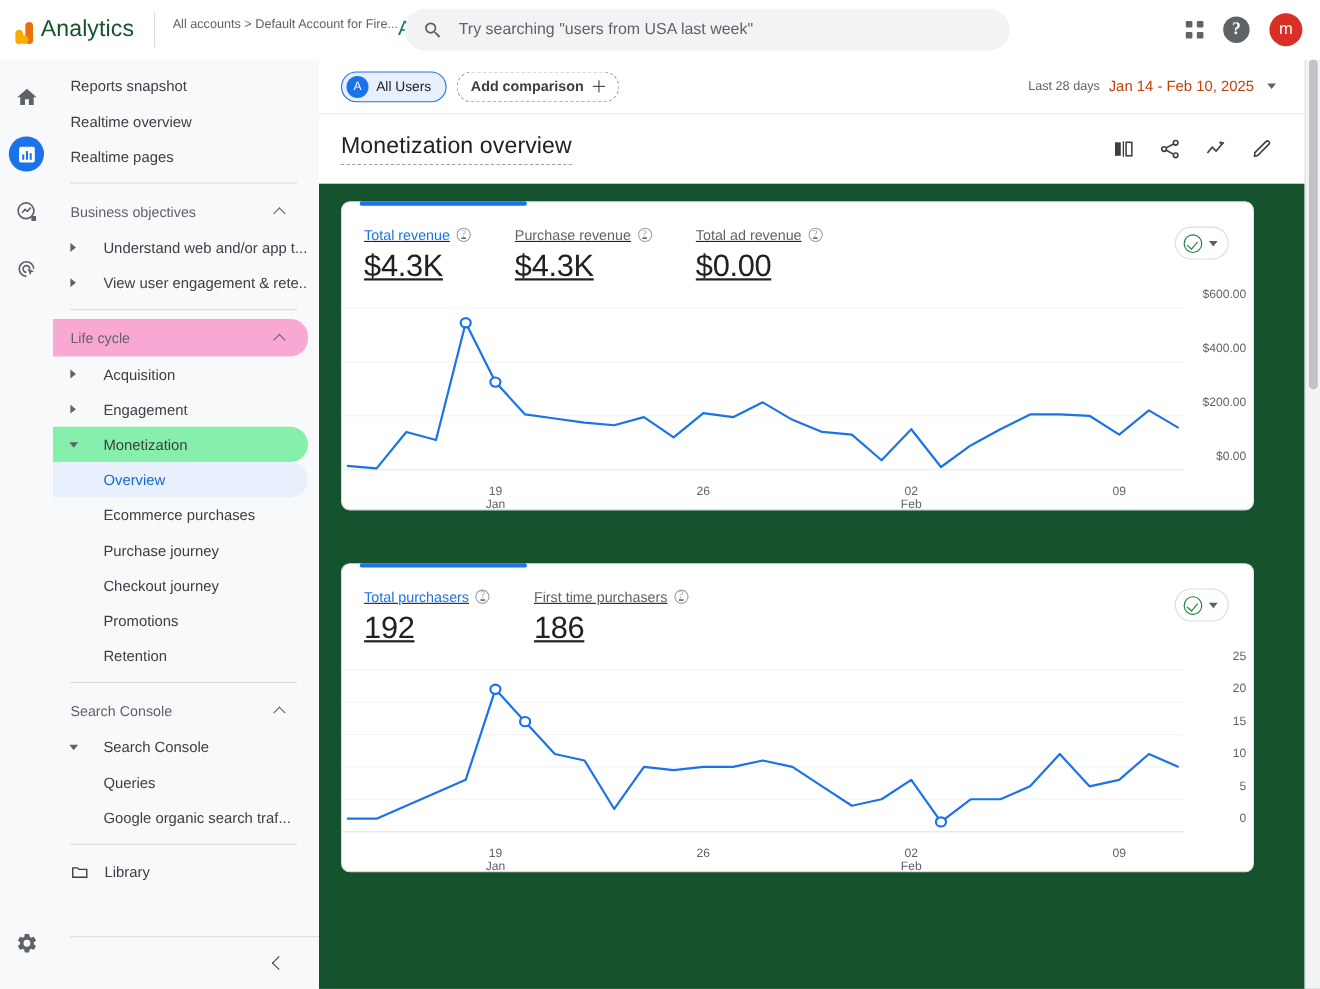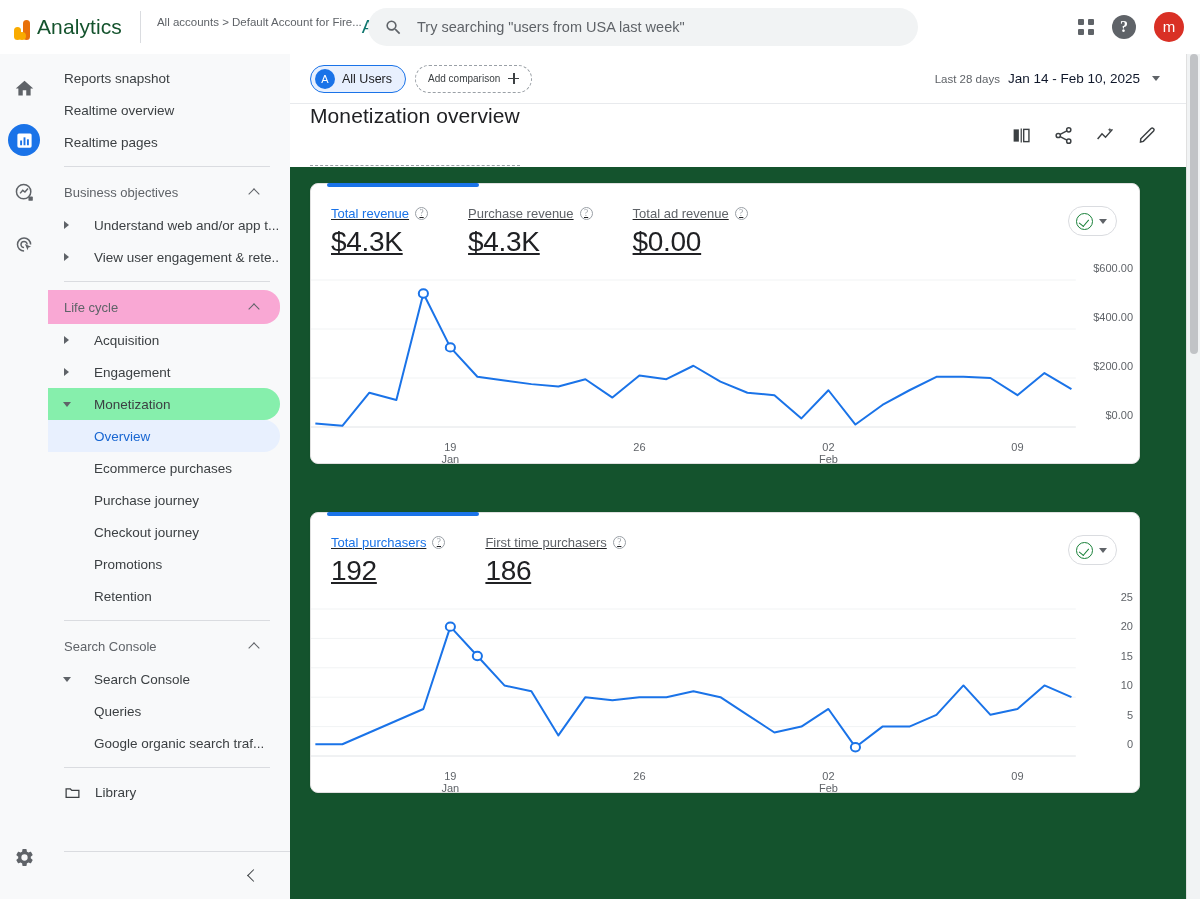--- a/index.html
+++ b/index.html
@@ -99,32 +99,32 @@
   .main-top { height: 50px; border-bottom: 1px solid #e8eaed; display: flex;
               align-items: center; padding: 0 40px 0 20px; }
   .chip-users { height: 28px; display: flex; align-items: center; gap: 7px;
                 border: 1px solid #1a73e8; border-radius: 14px; padding: 0 13px 0 4px;
                 background: #e8f0fe; cursor: pointer; }
   .chip-av { width: 20px; height: 20px; border-radius: 50%; background: #1a73e8;
              color: #fff; font-size: 11px; line-height: 20px; text-align: center; }
   .chip-users span.lbl { font-size: 12.5px; color: #202124; }
   .chip-add { height: 28px; display: flex; align-items: center; gap: 8px; margin-left: 9px;
               border: 1px dashed #9aa0a6; border-radius: 14px; padding: 0 12px;
-              font-size: 10px; color: #3c4043; cursor: pointer; }
+              font-size: 13px; color: #3c4043; cursor: pointer; font-weight: bold; }
   .plus { position: relative; width: 11px; height: 11px; }
   .plus:before, .plus:after { content: ""; position: absolute; background: #3c4043; }
   .plus:before { left: 5px; top: 0; width: 1.4px; height: 11px; }
   .plus:after { top: 5px; left: 0; height: 1.4px; width: 11px; }
   .daterange { margin-left: auto; display: flex; align-items: center; gap: 8px; cursor: pointer; }
   .dr-pre { font-size: 11.5px; color: #5f6368; }
-  .dr-main { font-size: 13.5px; color: #0f172a; }
+  .dr-main { font-size: 13.5px; color: #c2410c; }
   .dr-caret { border-left: 4px solid transparent; border-right: 4px solid transparent;
               border-top: 5px solid #5f6368; margin-left: 4px; }
 
-  .title-row { height: 62px; display: flex; padding: 0 40px 0 20px; }
+  .title-row { height: 62px; display: flex; align-items: center; padding: 0 40px 0 20px; }
   .page-title { font-size: 21px; color: #202124; border-bottom: 1px dashed #9aa0a6;
                 padding-bottom: 4px; letter-spacing: .1px; }
   .title-acts { margin-left: auto; display: flex; align-items: center; gap: 16px; }
   .tact { width: 26px; height: 26px; display: flex; align-items: center;
           justify-content: center; cursor: pointer; }
 
   .scroll-area { position: absolute; top: 113px; left: 0; right: 0; bottom: 0;
                  background: #14532d; padding: 16px 60px 0 20px; overflow: hidden; text-decoration: underline; }
 
   .card { background: #fff; border: 1px solid #e0e0e0; border-radius: 8px;

